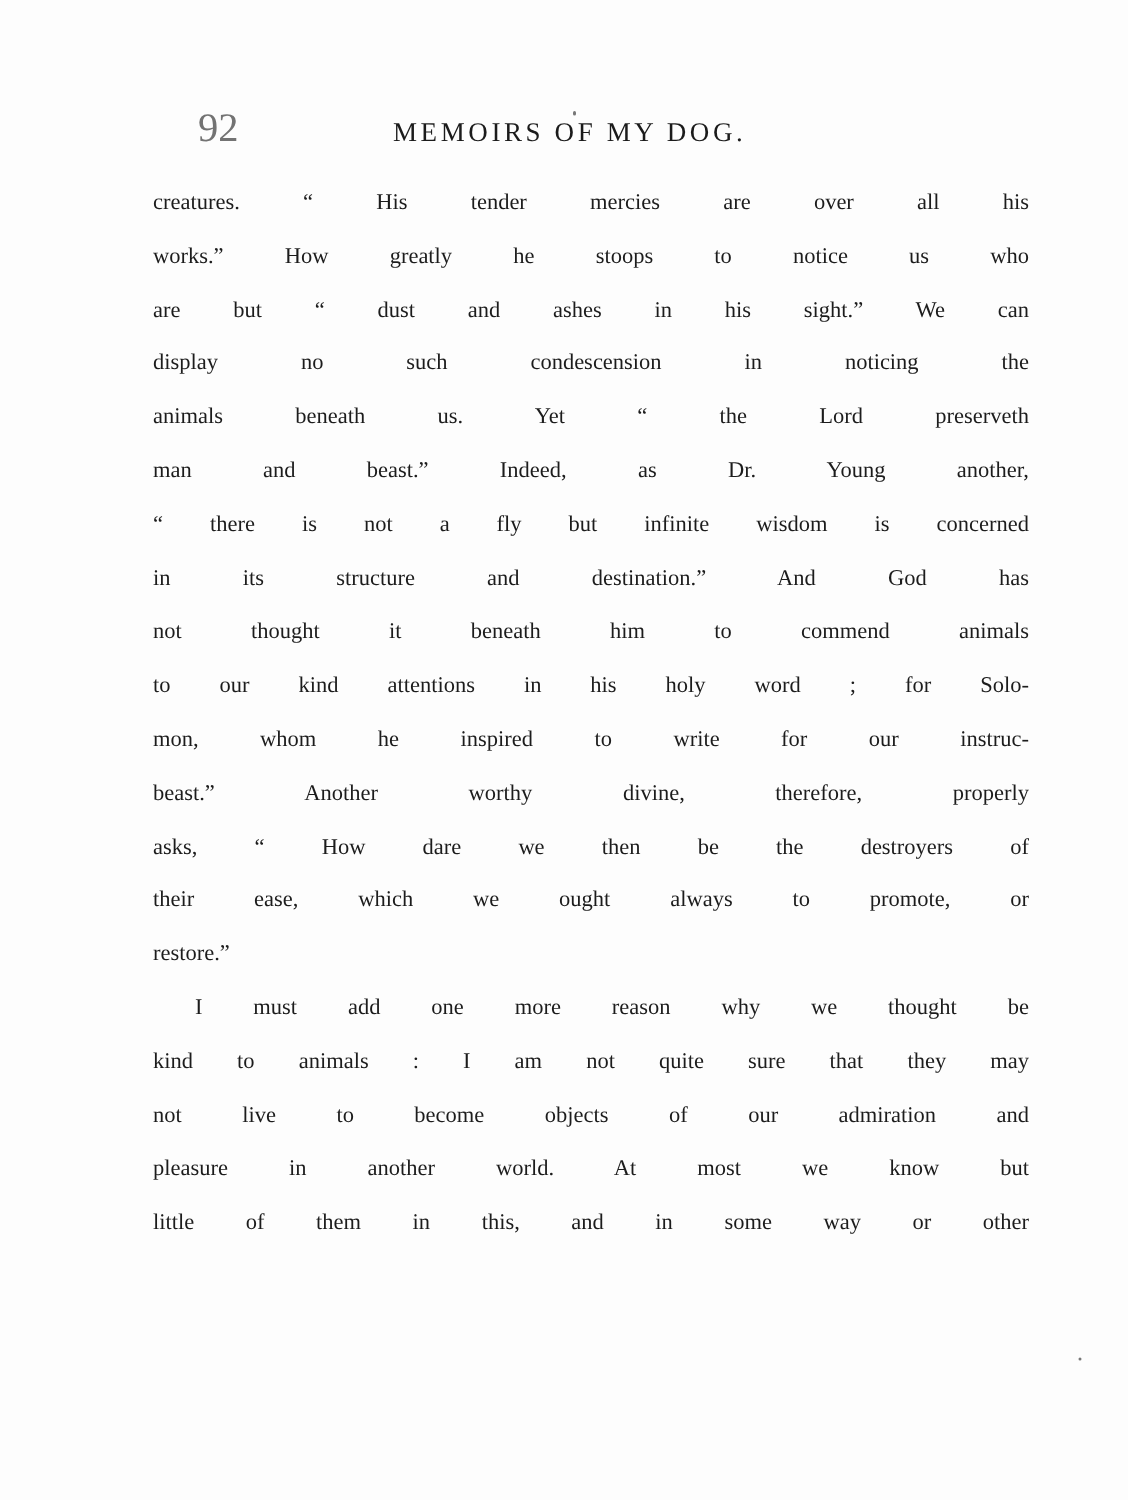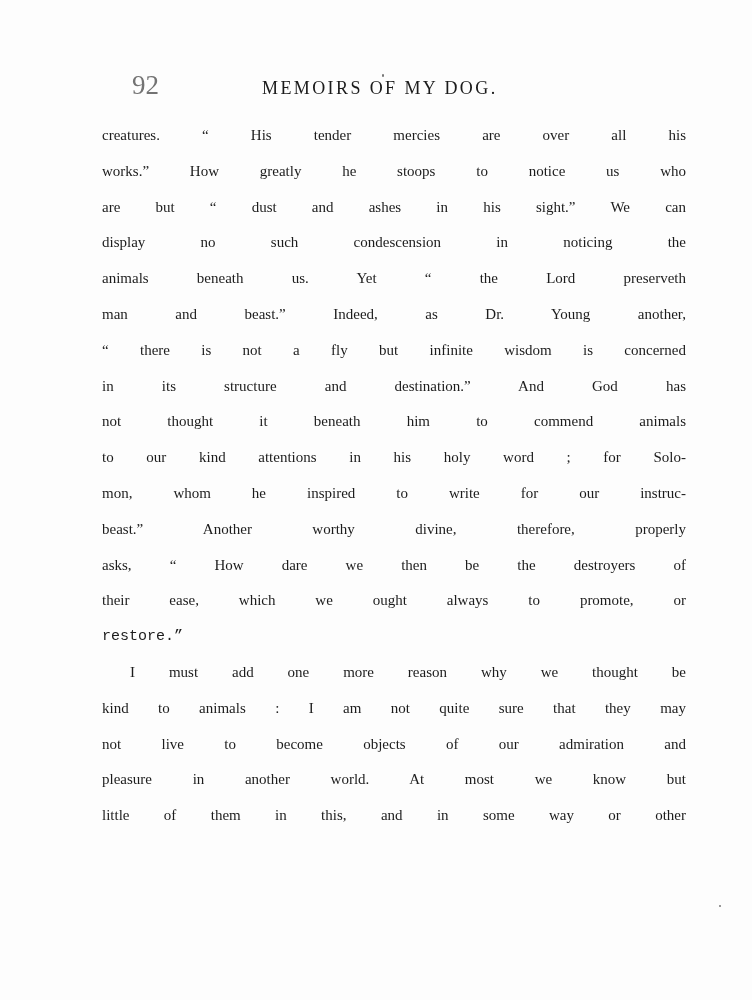--- a/index.html
+++ b/index.html
@@ -59,21 +59,20 @@
       font-size: 15px;
       line-height: 35.8px;
       height: 35.8px;
       white-space: nowrap;
       text-align: justify;
       text-align-last: justify;
       color: #1c1c1c;
     }
     .line.last {
       text-align-last: left;
-      font-family: Liberation Mono, monospace;
     }
     .line.indent {
       padding-left: 28px;
     }
     .para-gap {
       height: 0px;
     }
     .speck {
       position: absolute;
       width: 2px;

